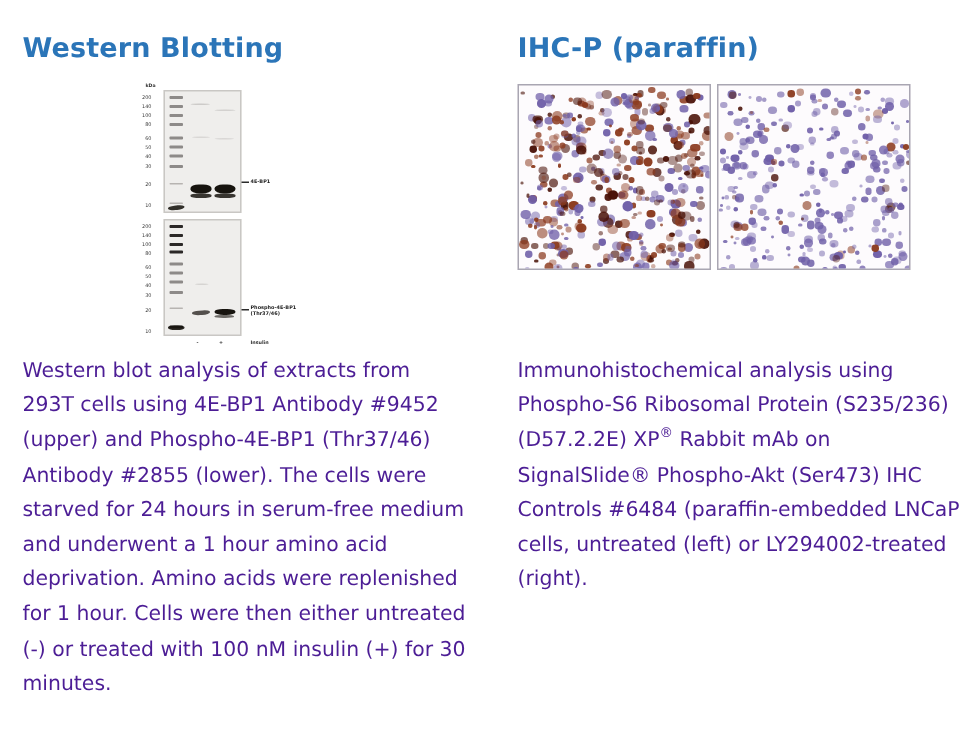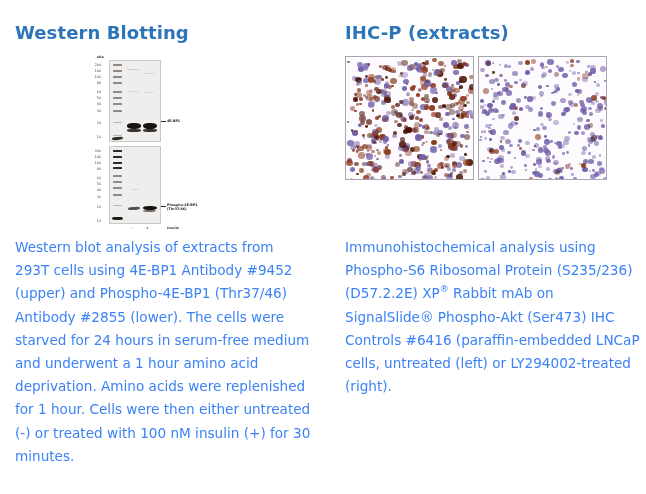--- a/index.html
+++ b/index.html
@@ -140,21 +140,21 @@
   }
   .cell{position:absolute;border-radius:50%;}
 
   
   .caption{
     position:absolute;
     top:236px;
     width:296px;
     font-size:13.6px;
     line-height:23.2px;
-    color:#3b82f6;
+    color:#4c1d95;
     font-family:"DejaVu Sans","Liberation Sans",sans-serif;
   }
   .caption sup{font-size:9px;vertical-align:super;line-height:0;}
 </style>
 </head>
 <body>
 
 <div class="page">
 
   <div class="col col-left">
@@ -252,21 +252,21 @@
         <div class="lane-lbl" style="left:79px;top:170px;">Insulin</div>
 
       </div>
     </div>
 
     <div class="caption">Western blot analysis of extracts from 293T cells using 4E-BP1 Antibody #9452 (upper) and Phospho-4E-BP1 (Thr37/46) Antibody #2855 (lower). The cells were starved for 24 hours in serum-free medium and underwent a 1 hour amino acid deprivation. Amino acids were replenished for 1 hour. Cells were then either untreated (-) or treated with 100 nM insulin (+) for 30 minutes.</div>
   </div>
 
   <div class="col col-right">
 
-    <h2 class="section-title">IHC-P (extracts)</h2>
+    <h2 class="section-title">IHC-P (paraffin)</h2>
 
     <div class="figure-wrap">
       <div class="ihc">
         <div class="ihc-panel" id="ihcLeft">
             <div class="cell" style="left: 43.5px; top: 11.9px; width: 4.1px; height: 3.8px; background: rgb(74, 18, 8); opacity: 0.41;"></div>
             <div class="cell" style="left: 39.2px; top: 94.7px; width: 3.9px; height: 3.6px; background: rgb(111, 95, 168); opacity: 0.38;"></div>
             <div class="cell" style="left: 22.4px; top: 43.8px; width: 7px; height: 6.5px; background: rgb(111, 95, 168); opacity: 0.61;"></div>
             <div class="cell" style="left: 112.2px; top: 48.3px; width: 6.3px; height: 5.8px; background: rgb(139, 58, 30); opacity: 0.41;"></div>
             <div class="cell" style="left: 64px; top: 29px; width: 5.4px; height: 5px; background: rgb(139, 58, 30); opacity: 0.95;"></div>
             <div class="cell" style="left: 71.6px; top: 31.9px; width: 3.6px; height: 3.4px; background: rgb(111, 95, 168); opacity: 0.66;"></div>
@@ -994,17 +994,17 @@
             <div class="cell" style="left: 14.1px; top: 51px; width: 5.1px; height: 4.7px; background: rgb(111, 95, 168); opacity: 0.75;"></div>
             <div class="cell" style="left: 66.5px; top: 82.3px; width: 2.9px; height: 2.7px; background: rgb(111, 95, 168); opacity: 0.76;"></div>
             <div class="cell" style="left: 31.4px; top: 63.6px; width: 5.5px; height: 5.1px; background: rgb(111, 95, 168); opacity: 0.48;"></div>
             <div class="cell" style="left: 108.5px; top: 87.3px; width: 2.9px; height: 2.7px; background: rgb(111, 95, 168); opacity: 0.73;"></div>
             <div class="cell" style="left: 74.6px; top: 104.5px; width: 3.5px; height: 3.3px; background: rgb(111, 95, 168); opacity: 0.5;"></div>
           </div>
       </div>
     </div>
 
     <div class="caption">
-      <span>Immunohistochemical analysis using Phospho-S6 Ribosomal Protein (S235/236) (D57.2.2E) XP</span><sup>®</sup><span> Rabbit mAb on SignalSlide® Phospho-Akt (Ser473) IHC Controls #6416 (paraffin-embedded LNCaP cells, untreated (left) or LY294002-treated (right).</span>
+      <span>Immunohistochemical analysis using Phospho-S6 Ribosomal Protein (S235/236) (D57.2.2E) XP</span><sup>®</sup><span> Rabbit mAb on SignalSlide® Phospho-Akt (Ser473) IHC Controls #6484 (paraffin-embedded LNCaP cells, untreated (left) or LY294002-treated (right).</span>
     </div>
   </div>
 
 </div>
 
 </body></html>

